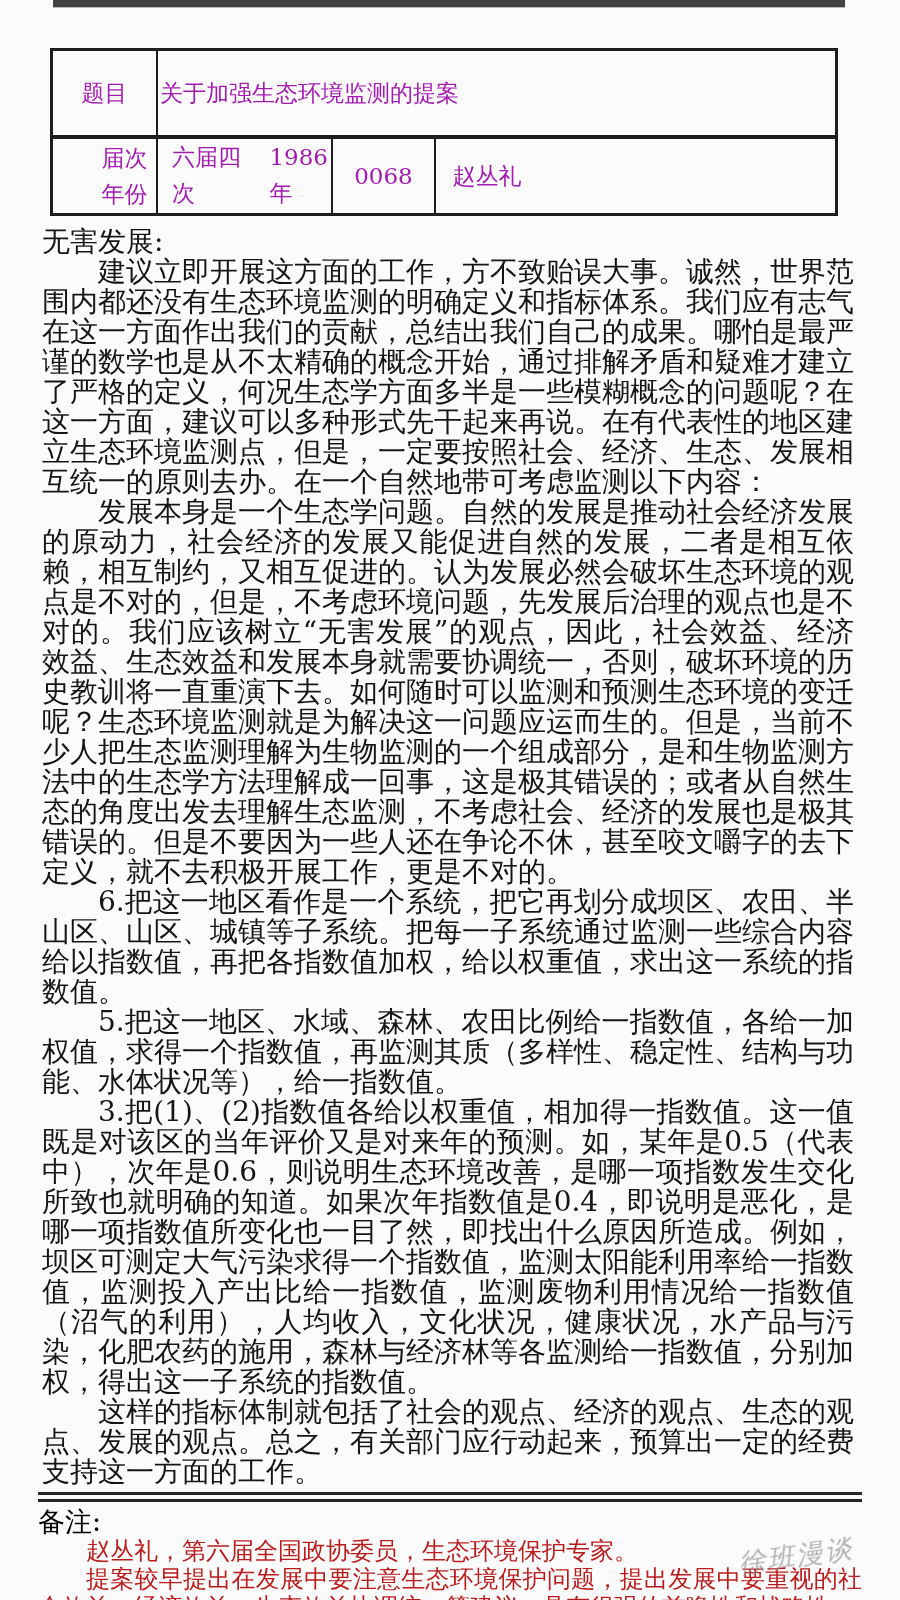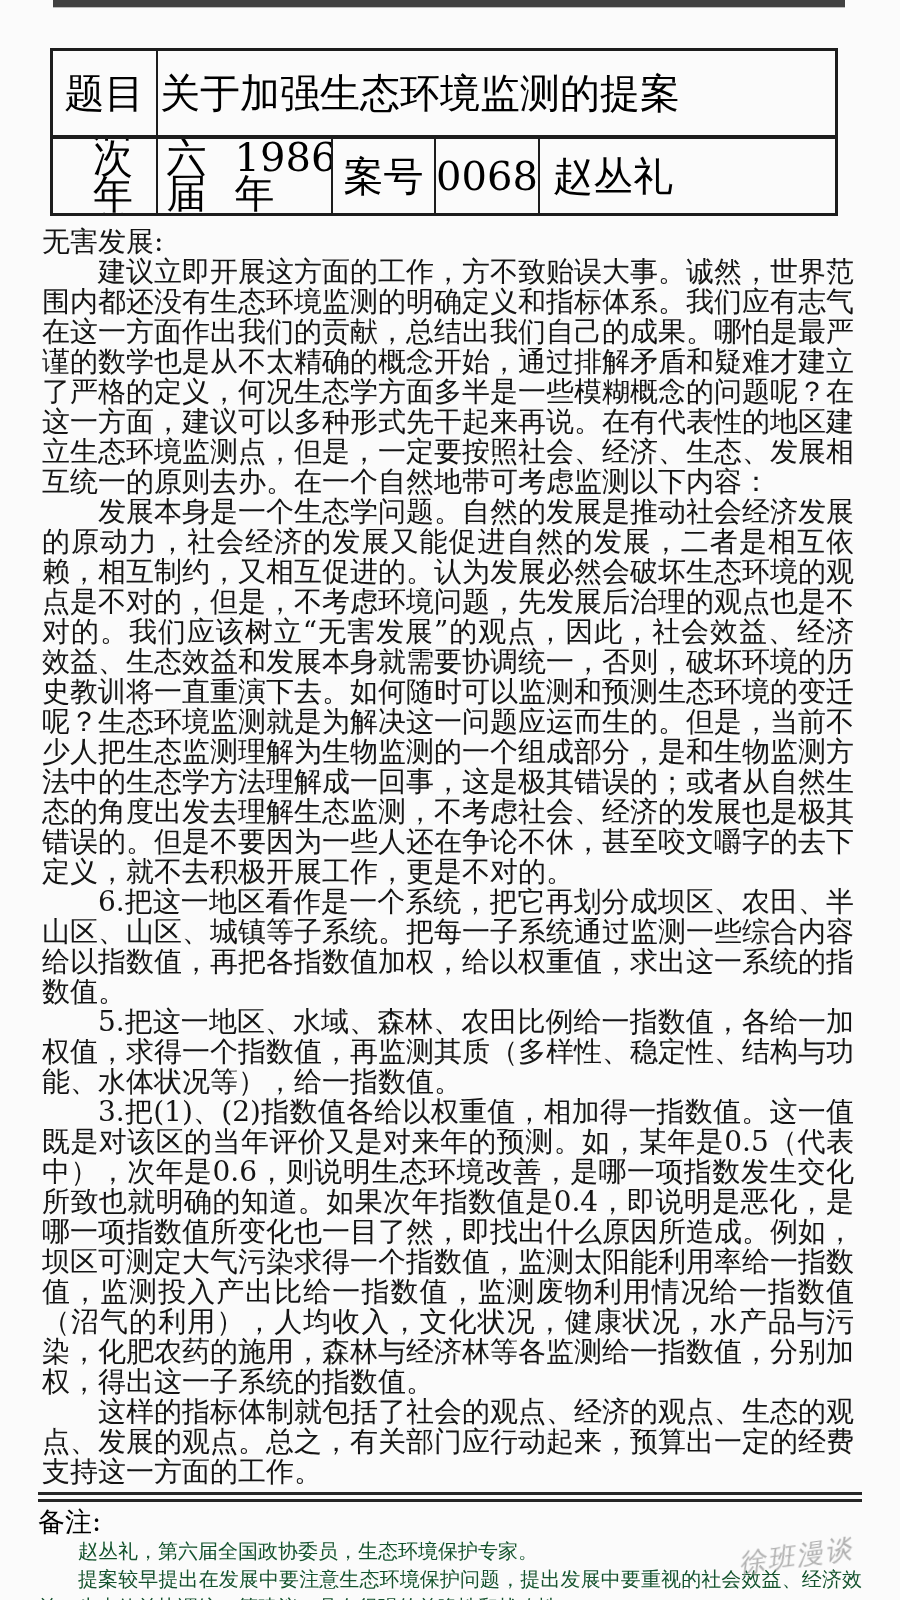--- a/index.html
+++ b/index.html
@@ -26,22 +26,22 @@
     position: absolute; left: 50px; top: 48px;
     width: 788px;
     border: 3px solid #1d1d1d;
   }
   .hrow { display: grid; }
   .hrow-1 { grid-template-columns: 103px 1fr; height: 84px; }
   .hrow-2 { grid-template-columns: 103px 175px 103px 104px 148px 1fr; height: 78px; border-top: 4px solid #1d1d1d; }
   .cell {
     border-left: 2px solid #1d1d1d;
     display: flex; align-items: center; justify-content: center;
-    font-size: 40px; line-height: 36px;
-    color: #000000;
+    font-size: 23px; line-height: 36px;
+    color: #a21caf;
     overflow: hidden;
   }
   .cell.first { border-left: none; }
   .cell.stack { flex-direction: column; padding-left: 40px; }
   .cell.title-cell { justify-content: flex-start; padding-left: 2px; }
   .cell.session-cell { flex-direction: row; align-items: flex-start; padding-left: 14px; }
   .session-line2 { padding-left: 28px; }
 
   
   .content {
@@ -58,22 +58,22 @@
   
   .footer { position: absolute; left: 38px; top: 1492px; width: 824px; }
   .divider {
     height: 10px;
     border-top: 3px solid #262626;
     border-bottom: 3px solid #262626;
     margin-bottom: 4px;
   }
   .notes-label { font-size: 27px; line-height: 31px; color: #000000; }
   .note {
-    margin: 0; font-size: 20px; line-height: 28px;
-    text-indent: 2em; text-align: justify; color: #14532d;
+    margin: 0; font-size: 24px; line-height: 28px;
+    text-indent: 2em; text-align: justify; color: #b91c1c;
   }
 
   
   .watermark {
     position: absolute; left: 738px; top: 1538px;
     font-size: 27px; letter-spacing: 2px;
     color: rgba(145,145,145,0.7);
     transform: rotate(-8deg);
     font-style: italic;
     filter: blur(0.4px);
@@ -93,21 +93,20 @@
   </div>
   <div class="hrow hrow-2">
     <div class="cell first stack">
       <div>届次</div>
       <div>年份</div>
     </div>
     <div class="cell session-cell">
       <div>六届四次</div>
       <div class="session-line2">1986年</div>
     </div>
-    <div class="cell">案号</div>
     <div class="cell">0068</div>
     <div class="cell">赵丛礼</div>
   </div>
 </div>
 
 <div class="content">
   <div class="section-label">无害发展:</div>
   <p>建议立即开展这方面的工作，方不致贻误大事。诚然，世界范围内都还没有生态环境监测的明确定义和指标体系。我们应有志气在这一方面作出我们的贡献，总结出我们自己的成果。哪怕是最严谨的数学也是从不太精确的概念开始，通过排解矛盾和疑难才建立了严格的定义，何况生态学方面多半是一些模糊概念的问题呢？在这一方面，建议可以多种形式先干起来再说。在有代表性的地区建立生态环境监测点，但是，一定要按照社会、经济、生态、发展相互统一的原则去办。在一个自然地带可考虑监测以下内容：</p>
   <p>发展本身是一个生态学问题。自然的发展是推动社会经济发展的原动力，社会经济的发展又能促进自然的发展，二者是相互依赖，相互制约，又相互促进的。认为发展必然会破坏生态环境的观点是不对的，但是，不考虑环境问题，先发展后治理的观点也是不对的。我们应该树立“无害发展”的观点，因此，社会效益、经济效益、生态效益和发展本身就需要协调统一，否则，破坏环境的历史教训将一直重演下去。如何随时可以监测和预测生态环境的变迁呢？生态环境监测就是为解决这一问题应运而生的。但是，当前不少人把生态监测理解为生物监测的一个组成部分，是和生物监测方法中的生态学方法理解成一回事，这是极其错误的；或者从自然生态的角度出发去理解生态监测，不考虑社会、经济的发展也是极其错误的。但是不要因为一些人还在争论不休，甚至咬文嚼字的去下定义，就不去积极开展工作，更是不对的。</p>
   <p>6.把这一地区看作是一个系统，把它再划分成坝区、农田、半山区、山区、城镇等子系统。把每一子系统通过监测一些综合内容给以指数值，再把各指数值加权，给以权重值，求出这一系统的指数值。</p>

